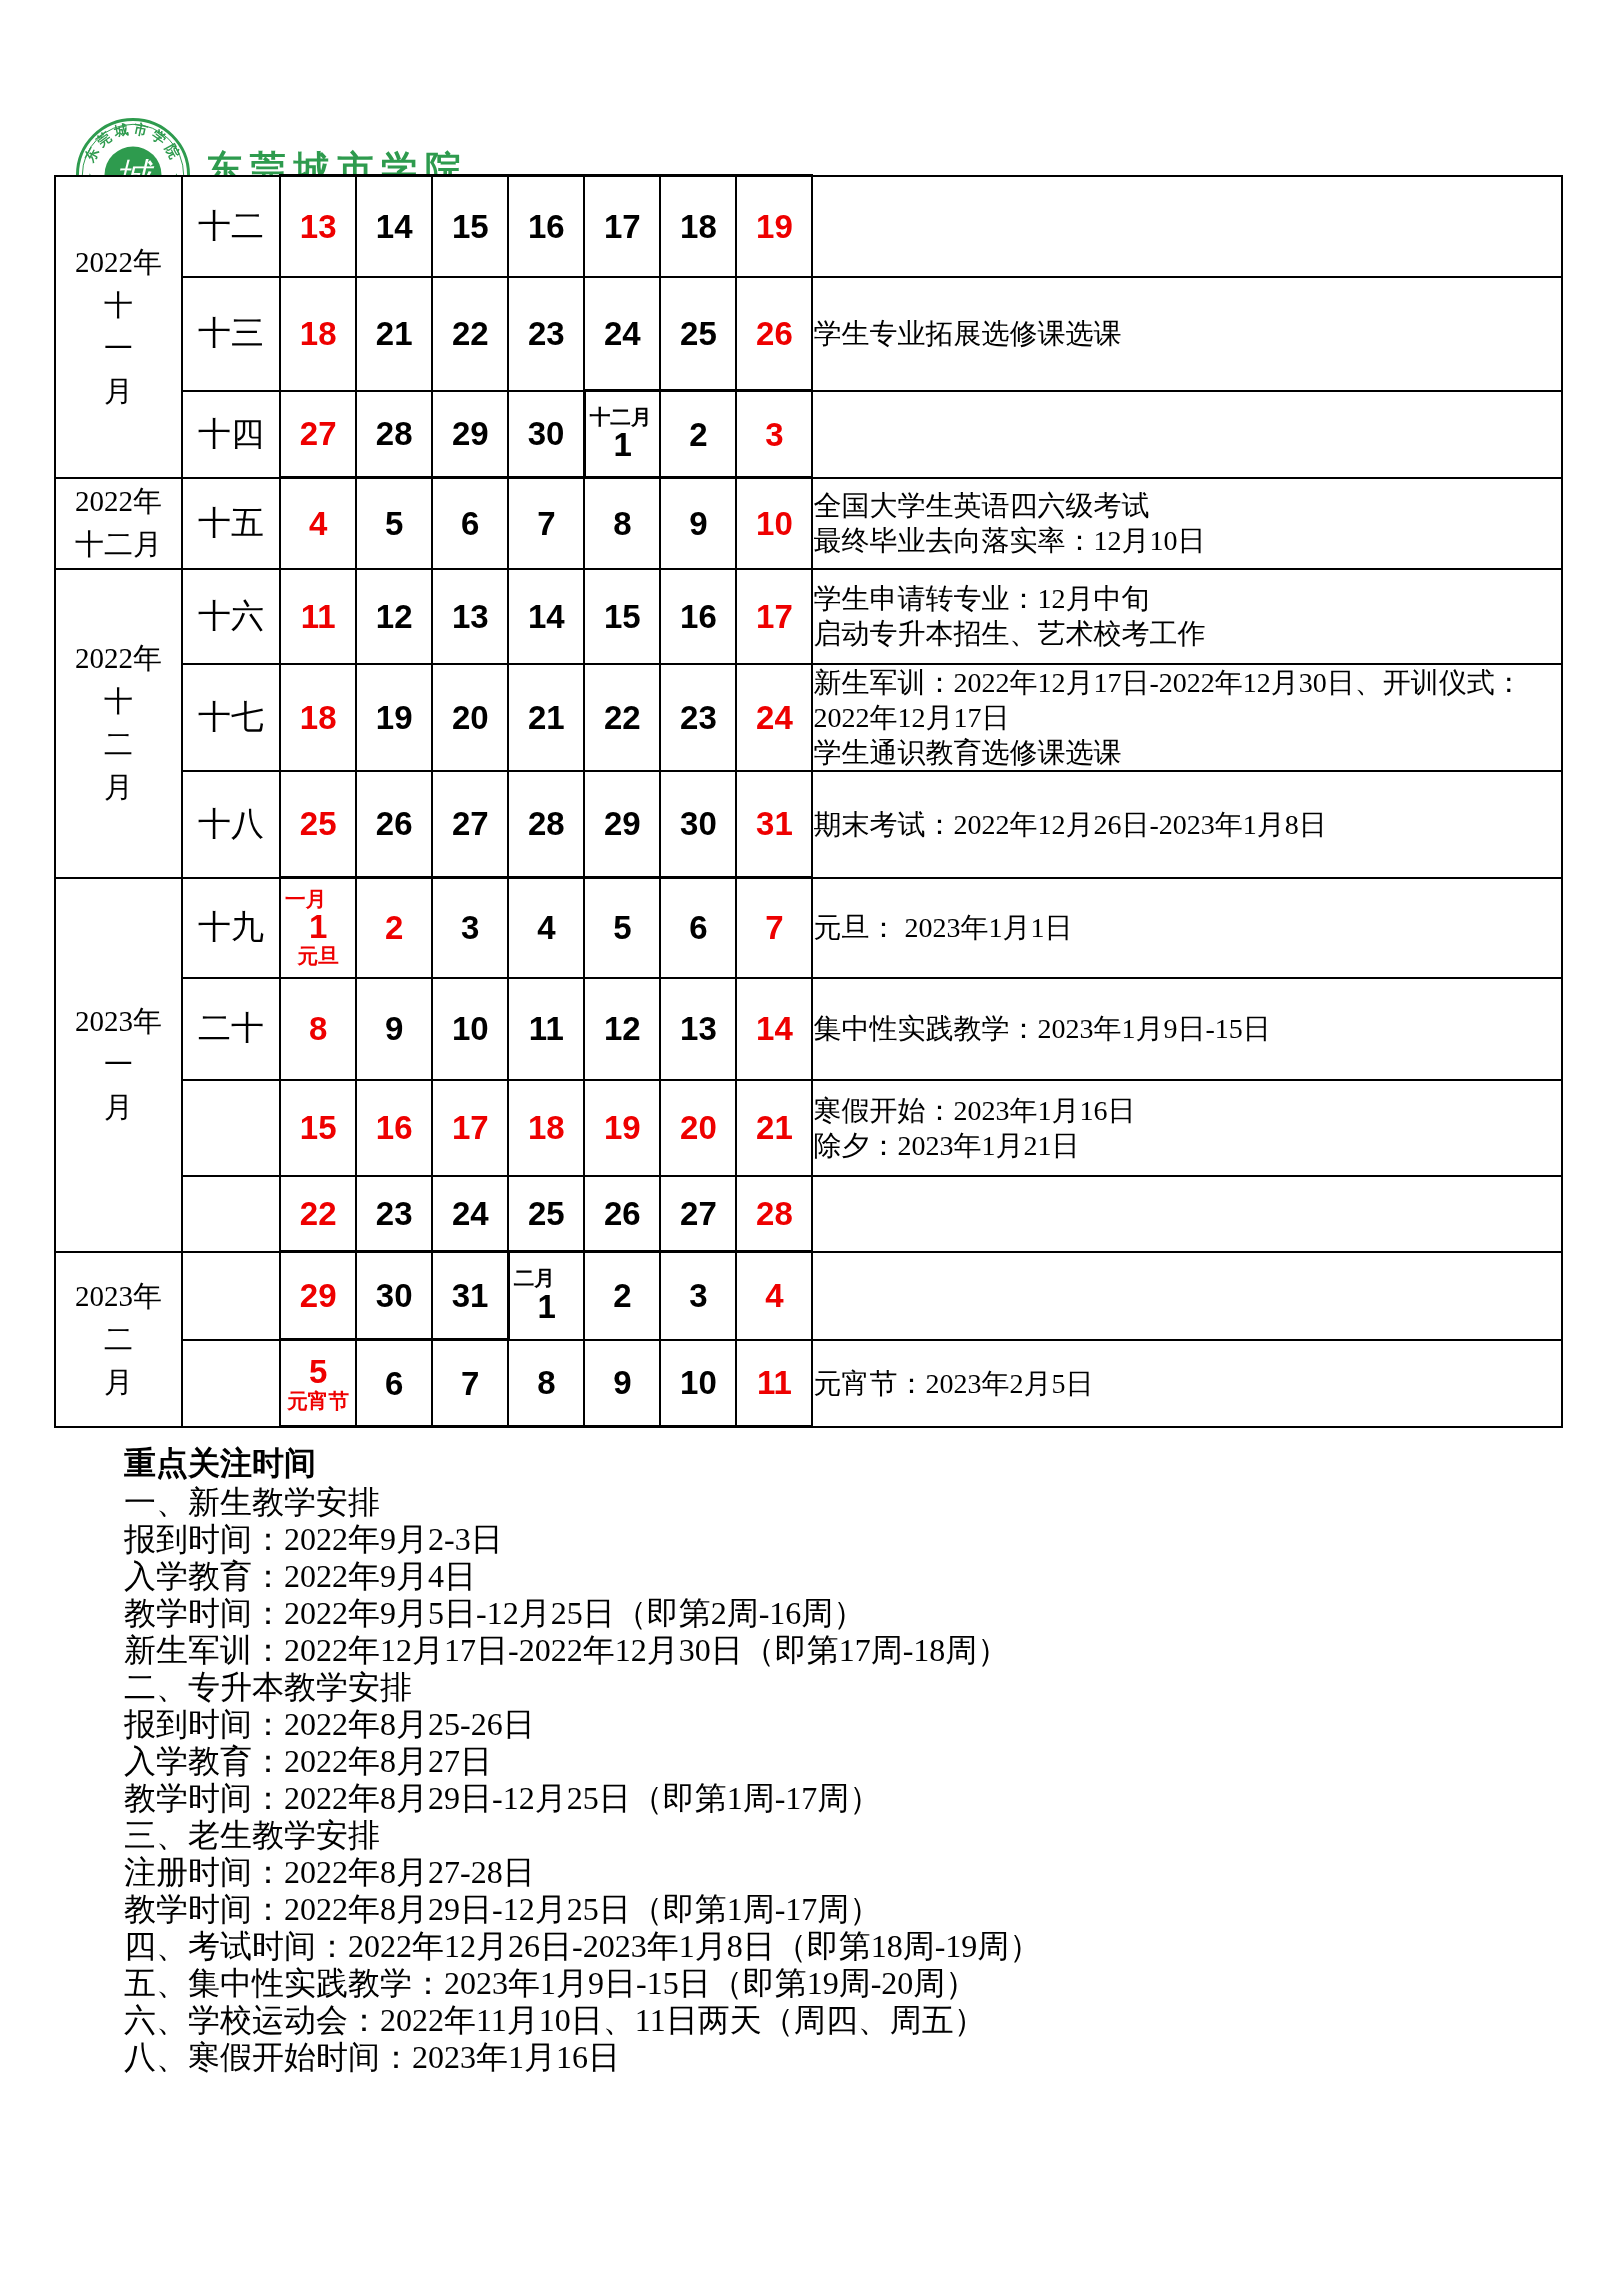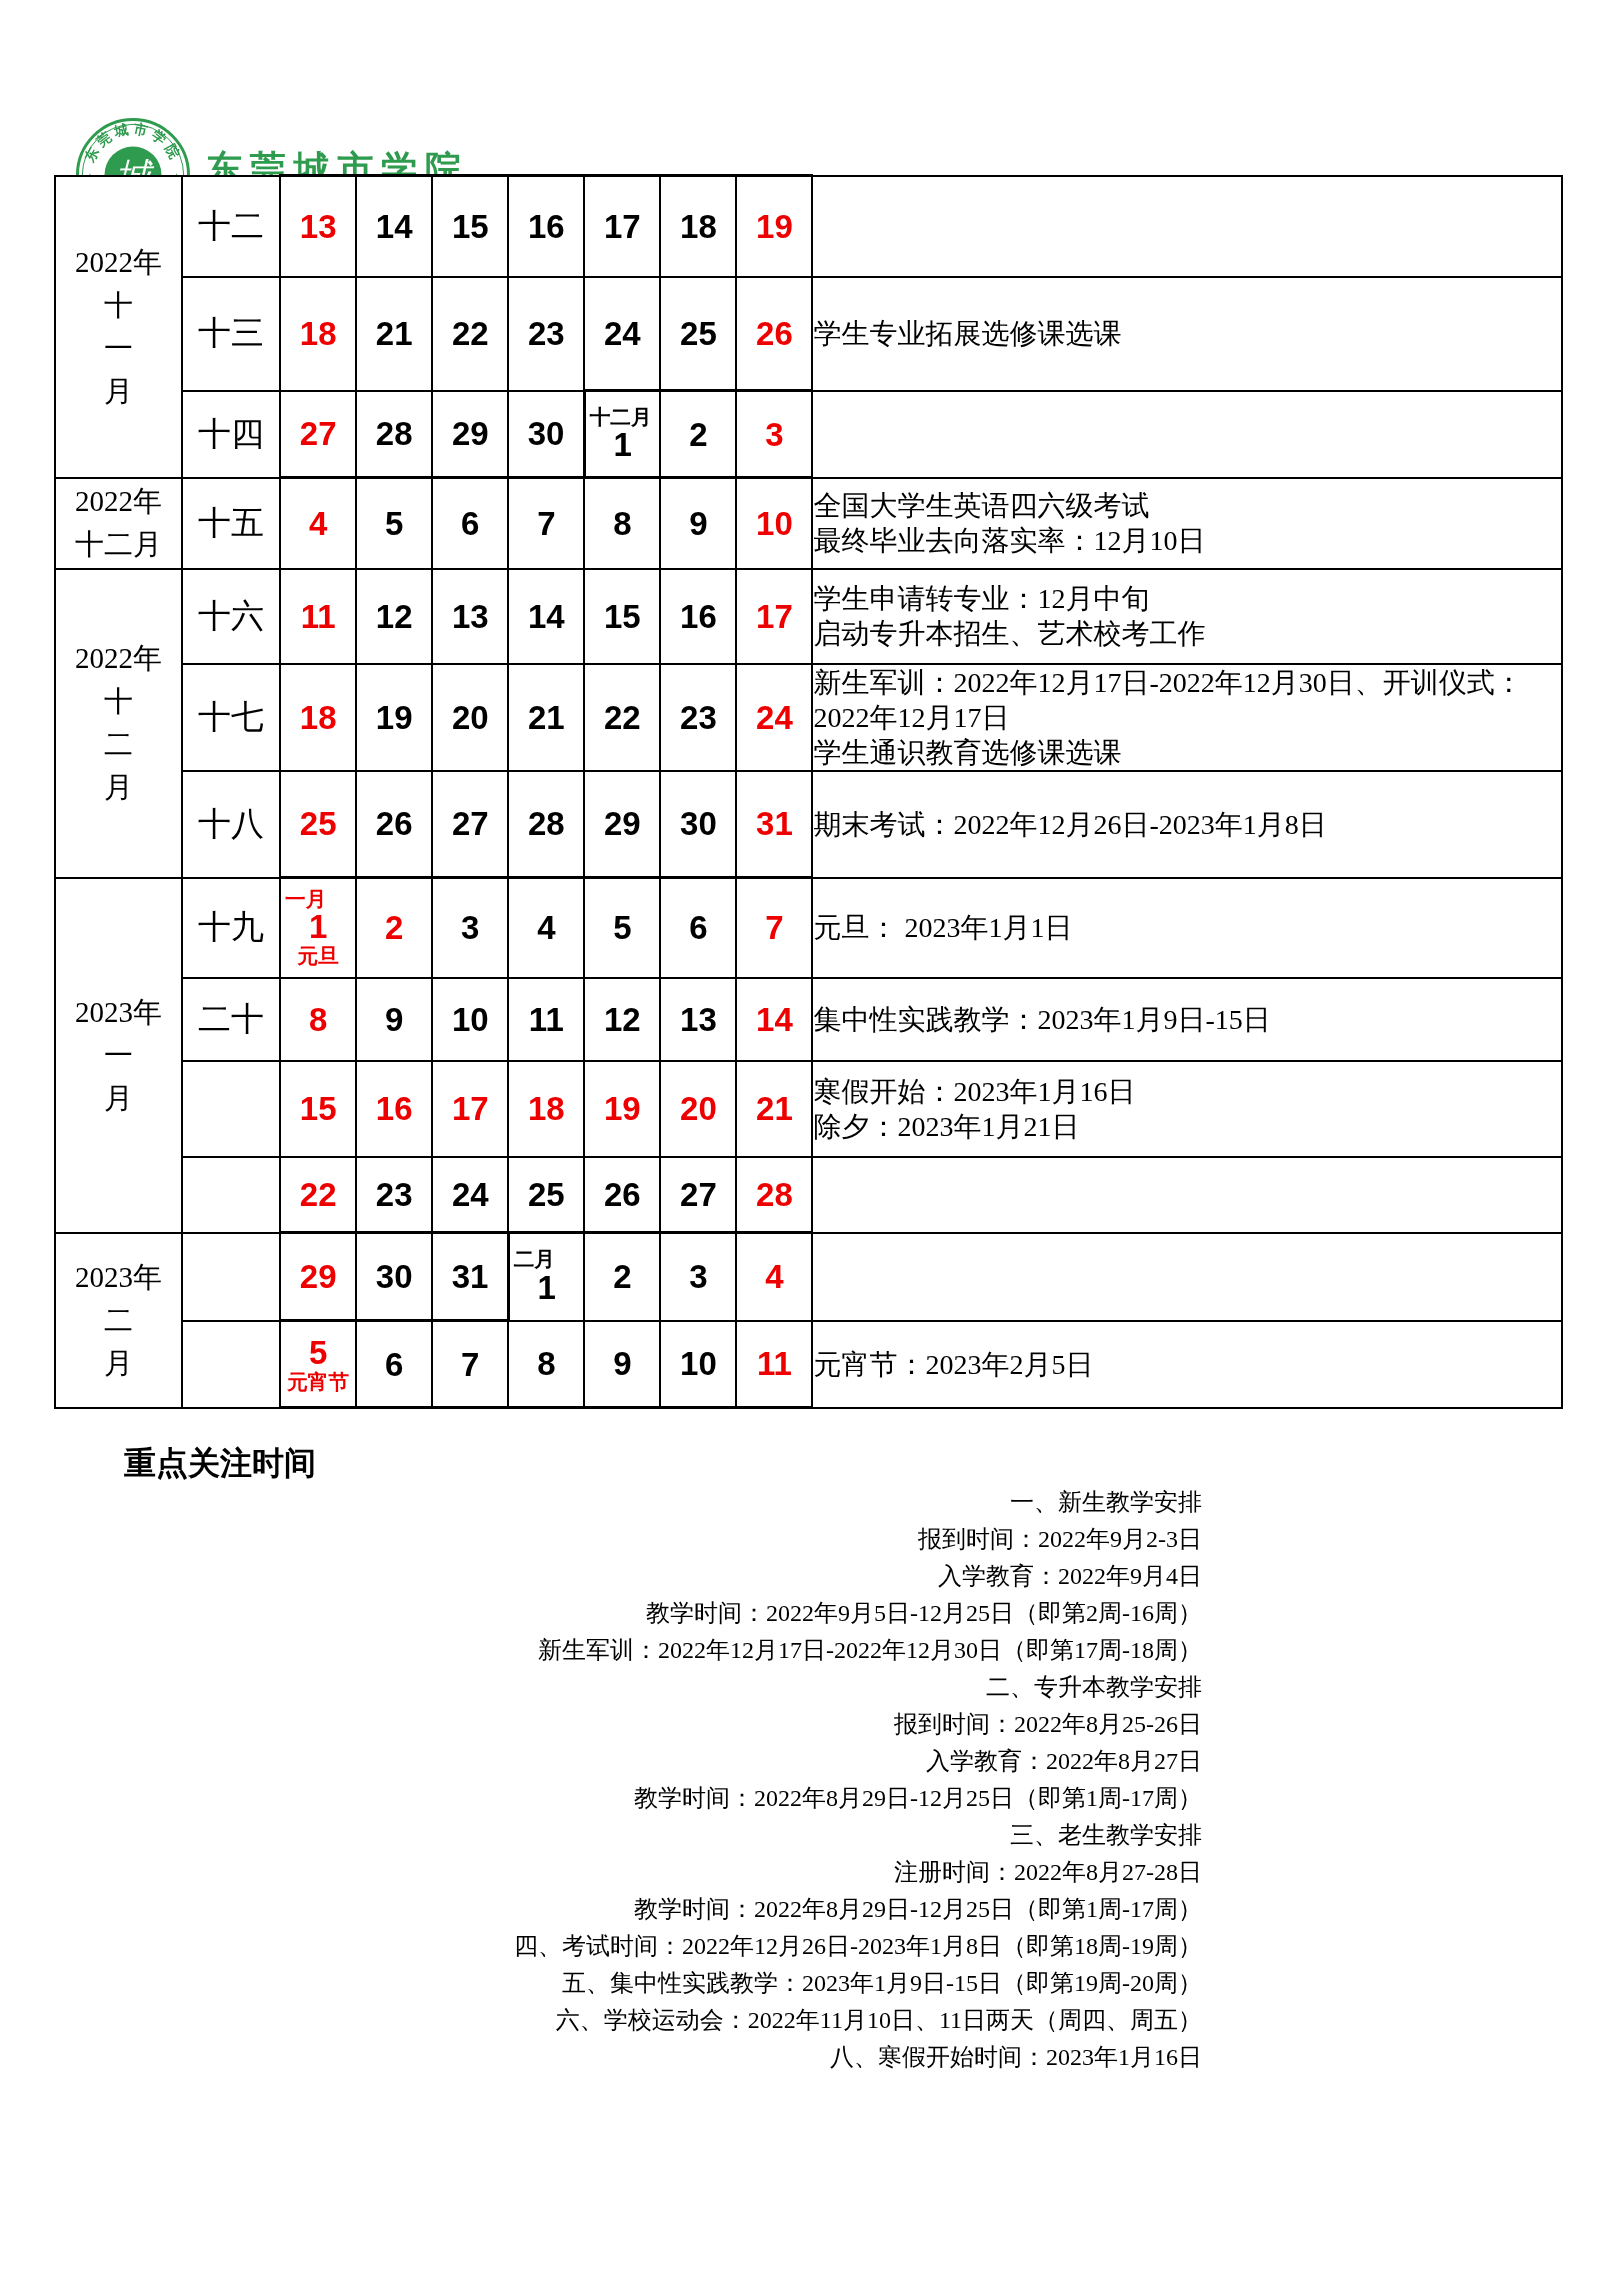--- a/index.html
+++ b/index.html
@@ -26,21 +26,21 @@
                border-left:2px solid #000;border-right:3.9px solid #000;
                text-align:left;vertical-align:middle;padding:3.9px 9.8px;font-size:28px;line-height:35px;}
   .red{color:var(--red);}
   .t-thick{border-top:3.9px solid #000 !important;}
   .b-thick{border-bottom:3.9px solid #000 !important;margin-top:12px;}
   .l-thick{border-left:3.9px solid #000 !important;}
   td.note-last{border-bottom:3.9px solid #000;}
   
   .footer{position:absolute;left:124px;top:1443px;width:1078px;}
   .footer .heading{font-size:32px;font-weight:bold;line-height:41px;}
-  .footer .item{font-size:24px;line-height:37px;text-align:right;}
+  .footer .item{font-size:32px;line-height:37px;}
 </style>
 </head>
 <body>
 
 <div class="page">
 
   <svg class="logo-wrap" style="left:74px;top:116px;" width="118" height="118" viewBox="0 0 120 120">
     <circle cx="60" cy="60" r="56.5" fill="#ffffff" stroke="#2e9b4e" stroke-width="3"></circle>
     <circle cx="60" cy="60" r="51.5" fill="none" stroke="#2e9b4e" stroke-width="1"></circle>
     <path id="sealTop" d="M 18 60 A 42 42 0 0 1 102 60" fill="none"></path>
@@ -308,21 +308,21 @@
           <td class="day-cell">
             <span class="day-num">6</span>
           </td>
           <td class="day-cell red">
             <span class="day-num">7</span>
           </td>
           <td class="note-cell">
             <div>元旦： 2023年1月1日</div>
           </td>
         </tr>
-        <tr style="height: 83px; margin-left: 27px;">
+        <tr style="height: 102px; margin-left: 27px;">
           <td class="week-cell">二十</td>
           <td class="day-cell red">
             <span class="day-num">8</span>
           </td>
           <td class="day-cell">
             <span class="day-num">9</span>
           </td>
           <td class="day-cell">
             <span class="day-num">10</span>
           </td>

